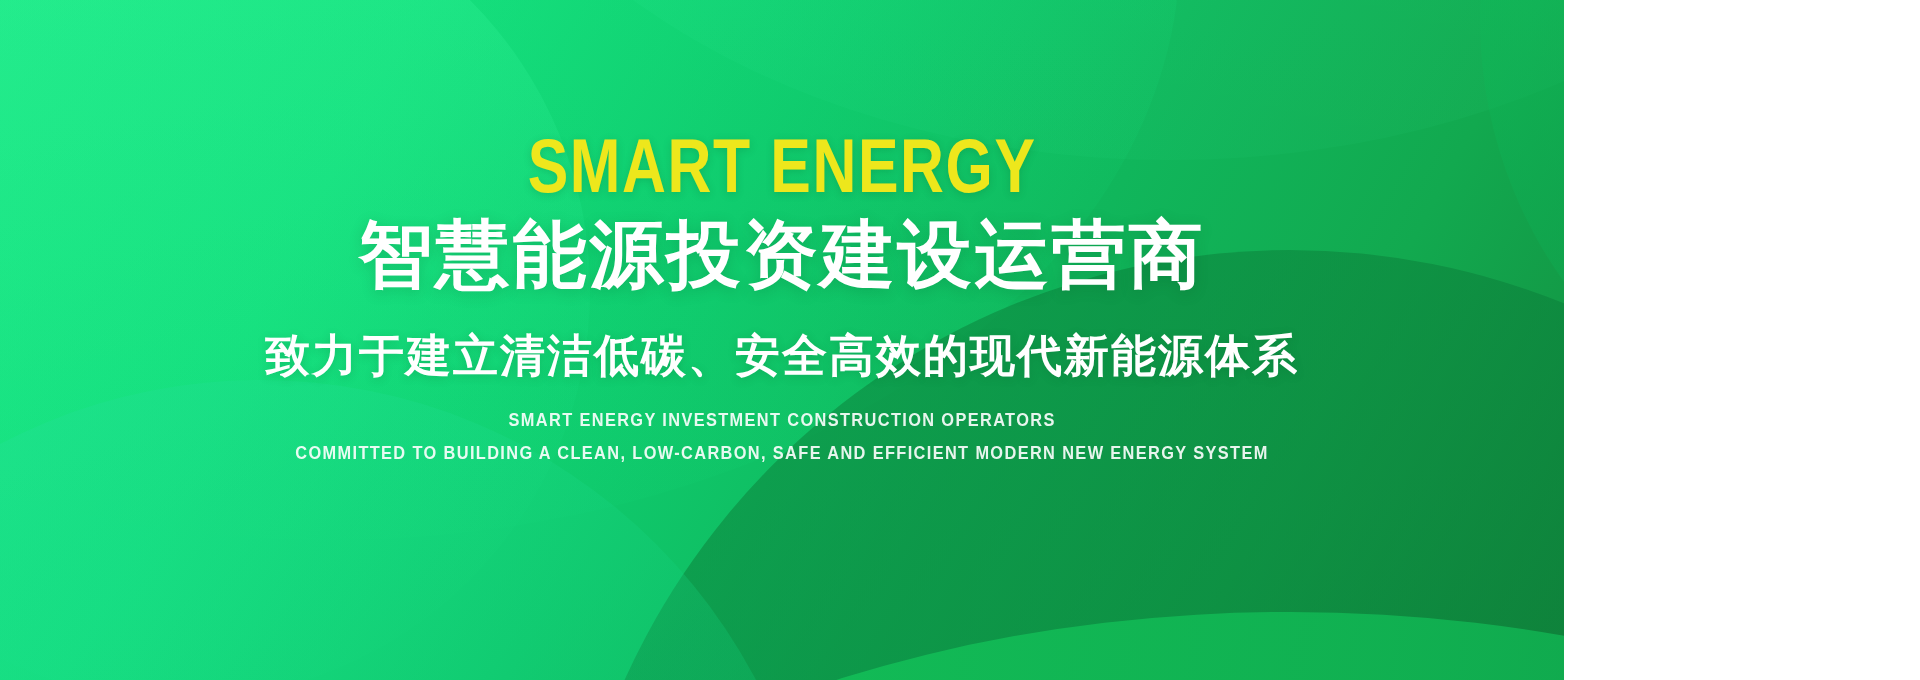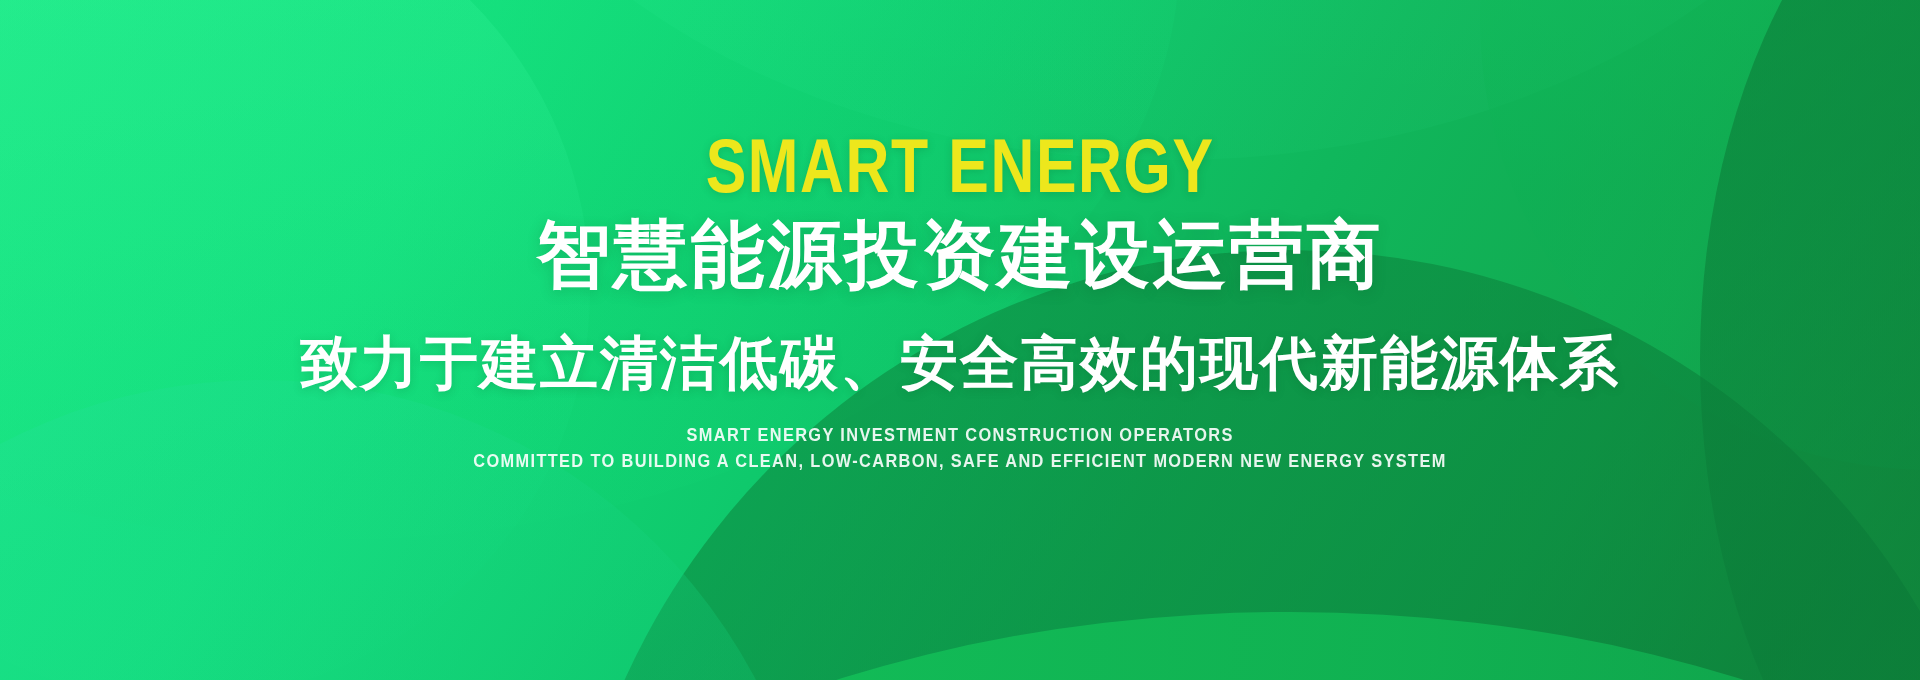--- a/index.html
+++ b/index.html
@@ -2,21 +2,21 @@
 <html><head>
 <meta charset="utf-8">
 <style>
   html, body {
     margin: 0;
     padding: 0;
     background: #ffffff;
   }
   #banner {
     position: relative;
-    width: 1920px;
+    width: 1564px;
     height: 680px;
     overflow: hidden;
     font-family: "Liberation Sans", "DejaVu Sans", sans-serif;
     background: linear-gradient(118deg, #16E584 0%, #12DE7C 22%, #0FC96C 44%, #10B75C 62%, #12A94F 80%, #148C3E 100%);
   }
 
   
   .blob {
     position: absolute;
     border-radius: 50%;
@@ -119,35 +119,35 @@
     line-height: 1.05;
     font-weight: bold;
     color: #ffffff;
     letter-spacing: 3px;
     white-space: nowrap;
     text-shadow: 0 3px 14px rgba(0,80,35,0.22);
   }
 
   .subtitle-cn {
     margin-top: 36px;
-    font-size: 58px;
+    font-size: 45px;
     line-height: 1.15;
     font-weight: bold;
     color: #ffffff;
     letter-spacing: 2px;
     white-space: nowrap;
     text-shadow: 0 2px 10px rgba(0,80,35,0.20);
   }
 
   .eyebrow-group {
     margin-top: 26px;
     display: flex;
     flex-direction: column;
     align-items: center;
-    gap: 0;
+    gap: 7px;
     justify-content: center;
   }
   .eyebrow {
     font-size: 19px;
     line-height: 1.35;
     font-weight: bold;
     color: rgba(255,255,255,0.90);
     letter-spacing: 1.6px;
     transform: scaleX(0.86);
     transform-origin: center;

